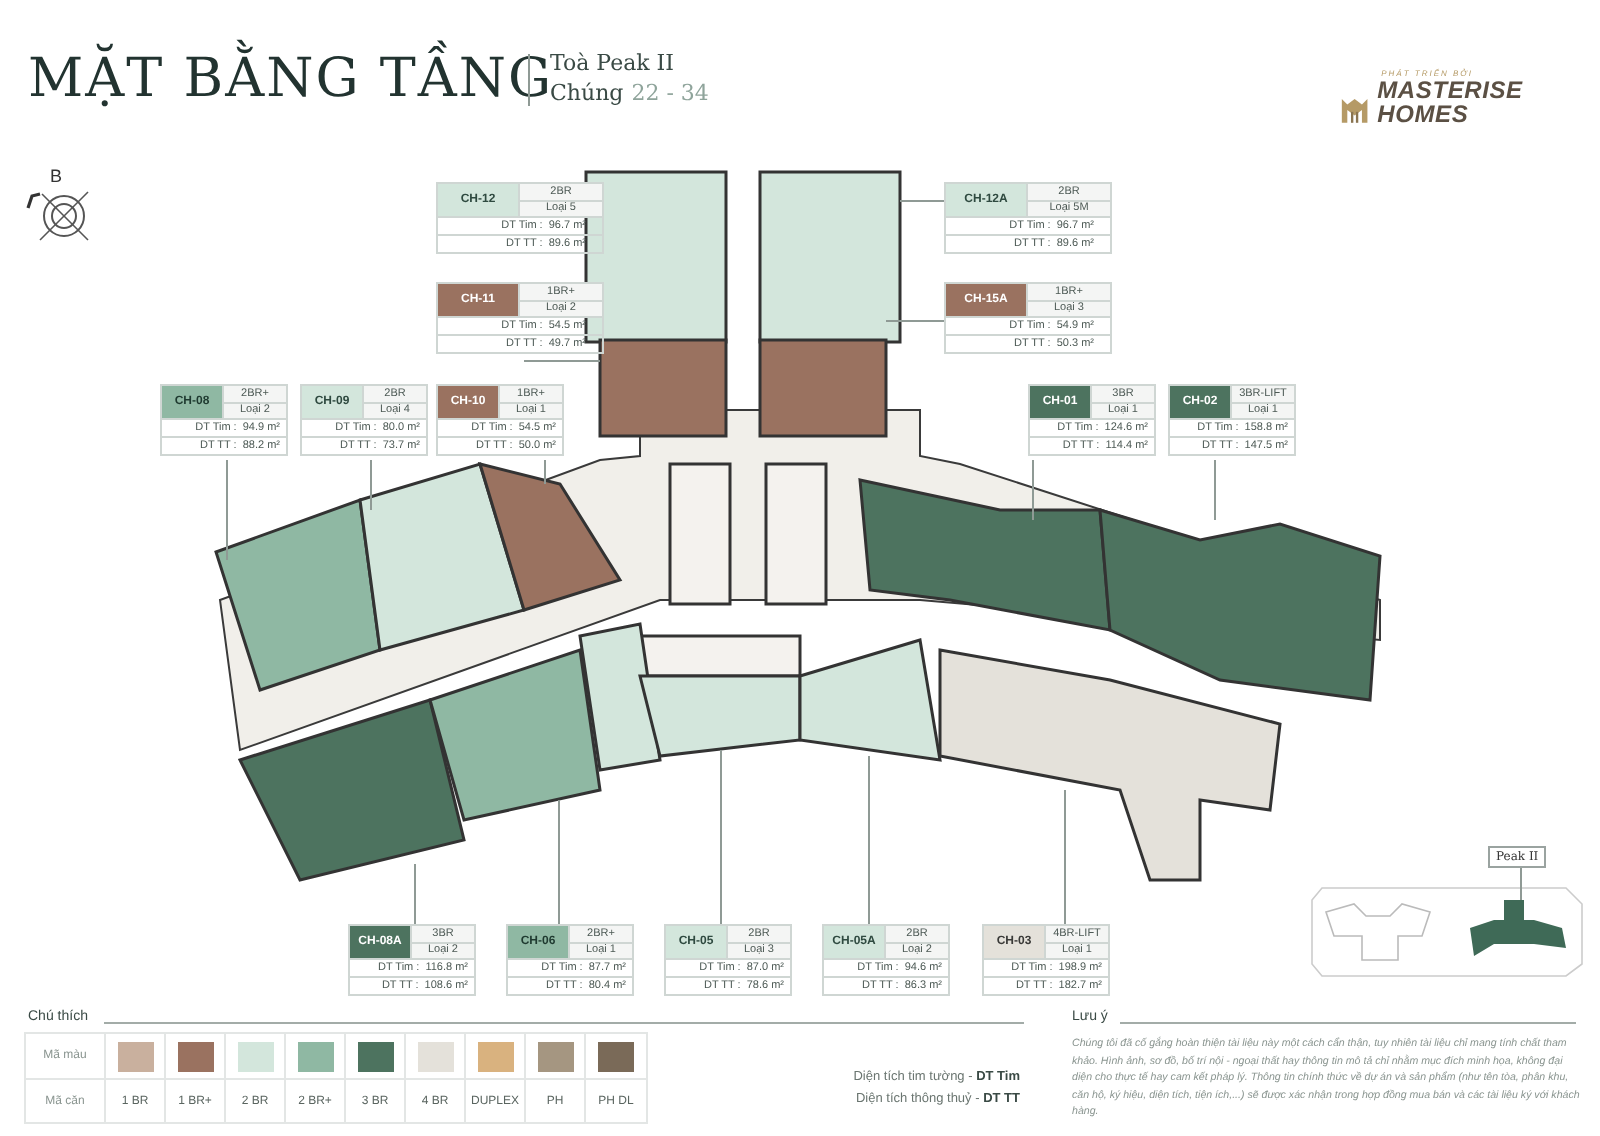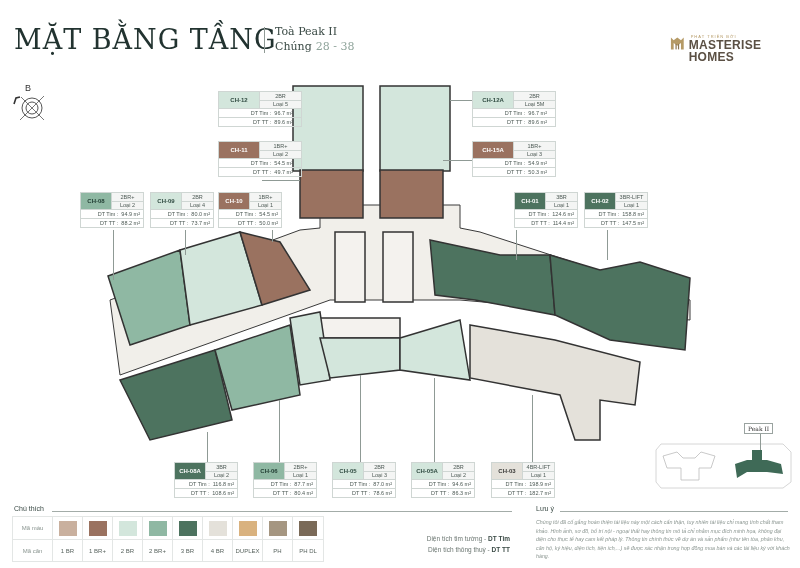--- a/index.html
+++ b/index.html
@@ -4,21 +4,21 @@
 <style>
   * { box-sizing: border-box; margin: 0; padding: 0; }
   html, body { width: 800px; height: 568px; background: #ffffff; overflow: hidden; }
   body { position: relative; font-family: "Liberation Sans", sans-serif; color: #2b3a35; }
 
   .title { position: absolute; left: 14px; top: 24px; font-family: "DejaVu Serif", serif; font-size: 27px; letter-spacing: 1px; color: #223330; font-weight: normal; }
   .title-sep { position: absolute; left: 264px; top: 27px; width: 1px; height: 26px; background: #8f9a95; }
   .subtitle { position: absolute; left: 275px; top: 24px; font-family: "DejaVu Serif", serif; font-size: 11px; line-height: 15px; color: #3a4a45; }
   .subtitle .floors { color: #8fa49b; margin-left: 4px; }
 
-  .logo { position: absolute; left: 670px; top: 35px; display: flex; align-items: flex-start; gap: 4px; }
+  .logo { position: absolute; left: 670px; top: 35px; display: flex; align-items: flex-end; gap: 4px; font-style: italic; }
   .logo-mark { width: 16px; height: 16px; }
   .logo-text { display: flex; flex-direction: column; line-height: 1; }
   .logo-small { font-size: 4px; color: #b59a66; letter-spacing: 1px; margin-left: 2px; }
   .logo-big { font-size: 12px; font-weight: bold; color: #5b5044; letter-spacing: 0.3px; }
 
   .compass { position: absolute; left: 8px; top: 80px; width: 40px; height: 42px; }
   .compass-label { position: absolute; left: 25px; top: 83px; font-size: 9px; color: #333; }
 
   .plan { position: absolute; left: 0; top: 0; width: 800px; height: 500px; }
 
@@ -58,21 +58,21 @@
   .keyplan { position: absolute; left: 655px; top: 442px; width: 137px; height: 48px; }
   .peak-tag { position: absolute; left: 744px; top: 423px; font-family: "DejaVu Serif", serif; font-size: 6px; border: 1px solid #9aa3a0; padding: 1px 3px; background: #fff; color: #333; }
 </style>
 </head>
 <body>
 
 <div class="title">MẶT BẰNG TẦNG</div>
 <div class="title-sep"></div>
 <div class="subtitle">
   <div>Toà Peak II</div>
-  <div><span>Chúng</span><span class="floors">28 - 38</span></div>
+  <div><span>Chúng</span><span class="floors">22 - 34</span></div>
 </div>
 
 <div class="logo">
   <svg class="logo-mark" viewBox="0 0 16 16">
     <path d="M1 2 L4 5 L8 2 L12 5 L15 2 L15 15 L12 15 L12 8 L8 11 L4 8 L4 15 L1 15 Z" fill="#b59a66"></path>
     <rect x="6" y="9" width="1.3" height="6" fill="#8a7450"></rect>
       <rect x="8.7" y="9" width="1.3" height="6" fill="#8a7450"></rect>
   </svg>
   <div class="logo-text">
     <span class="logo-small">PHÁT TRIỂN BỞI</span>

